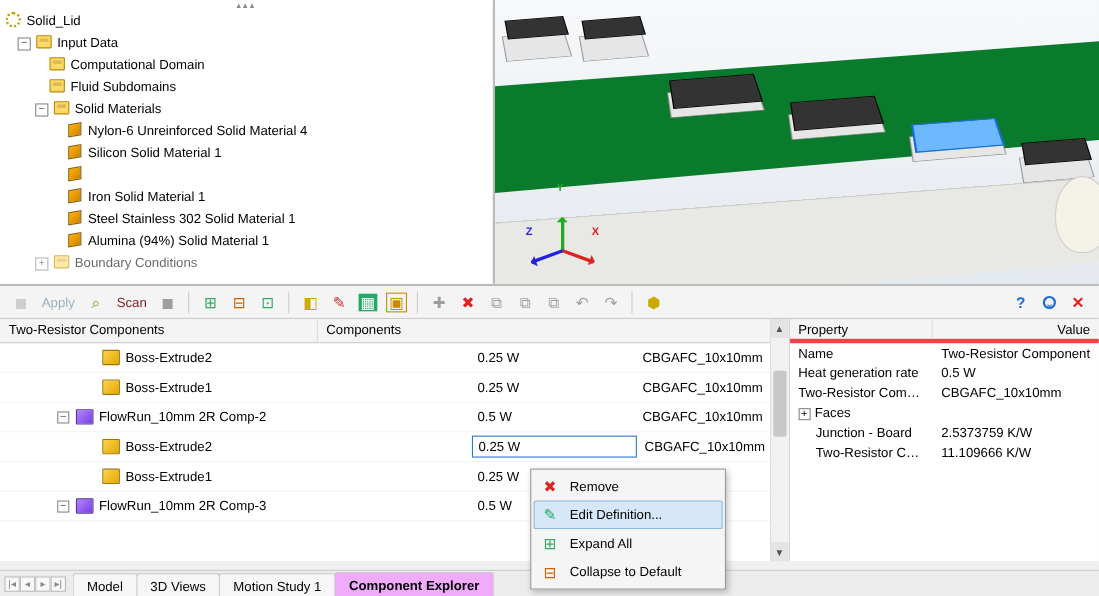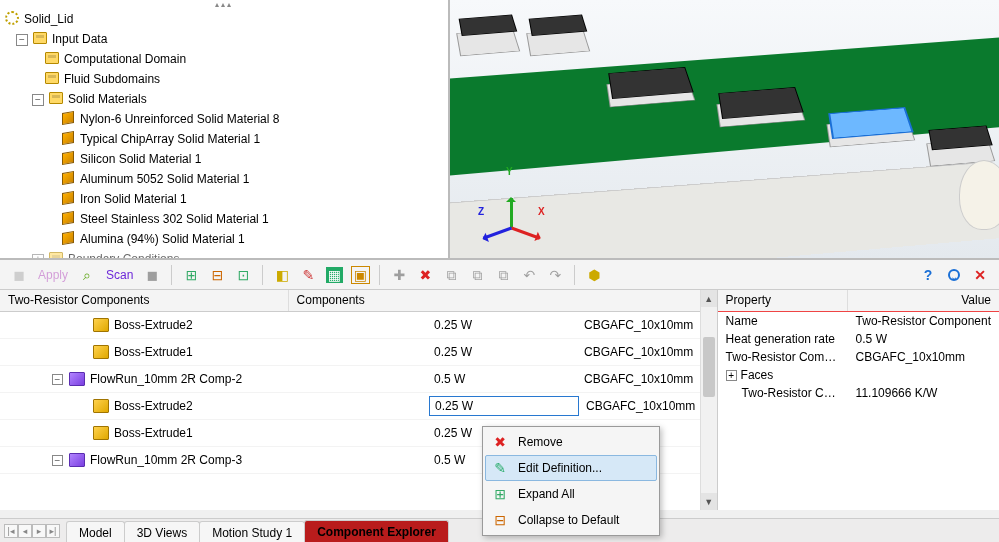--- a/index.html
+++ b/index.html
@@ -45,21 +45,21 @@
   .axis.z::after{ border-bottom-color:#22d;}
   .axlbl{position:absolute; font-size:10px; font-weight:bold;}
   .axlbl.y{color:#2a2; left:26px; top:-2px;}
   .axlbl.x{color:#d22; left:58px; top:38px;}
   .axlbl.z{color:#22d; left:-2px; top:38px;}
   
   
   .mid-toolbar { height: 30px; background: #f4f4f4; border-bottom:1px solid #ccc; display:flex; align-items:center; padding:0 8px; gap:4px;}
   .tbtn { width:22px; height:22px; border:1px solid transparent; display:inline-flex; align-items:center; justify-content:center; border-radius:2px; cursor:pointer;}
   .tbtn.dis{ opacity:.35; cursor:default;}
-  .tlabel{ padding:0 4px; color:#a21caf;}
+  .tlabel{ padding:0 4px; color:#0c4a6e;}
   .tlabel.dis{ opacity:.4;}
   .sep{ width:1px; height:20px; background:#ccc; margin:0 4px;}
   .spacer{ flex:1;}
   .glyph{ font-size:14px; line-height:1;}
   
   
   .bottom { display:flex; height: 220px; position:relative; }
   .component-panel { width: 730px; display:flex; flex-direction:column; border-right:1px solid #ccc; background:#fff; position:relative;}
   .grid-head { display:flex; background:#f4f4f4; border-bottom:1px solid #ccc; height:22px; }
   .grid-head-cell { padding:3px 8px; border-right:1px solid #ddd; }
@@ -74,39 +74,39 @@
   .gtoggle{ width:11px; height:11px; border:1px solid #888; text-align:center; line-height:9px; font-size:10px; margin-right:6px; color:#555;}
   .gtoggle.none{ border:none;}
   .gicon{ width:16px; height:14px; margin-right:5px; background: linear-gradient(135deg,#ffd24d,#e0a800); border:1px solid #a07400; border-radius:1px;}
   .gicon.flow{ background: linear-gradient(135deg,#b284ff,#7a3fe0); border-color:#5a2db0;}
   .vscroll{ position:absolute; right:0; top:0; bottom:0; width:17px; border-left:1px solid #ddd; background:#f1f1f1; display:flex; flex-direction:column;}
   .vscroll .arr{height:17px; background:#e4e4e4; display:flex; align-items:center; justify-content:center; font-size:9px; color:#555; cursor:pointer;}
   .vscroll .track{ flex:1; position:relative;}
   .vscroll .thumb{ position:absolute; left:2px; right:2px; top:30px; height:60px; background:#c8c8c8; border-radius:2px;}
   
   .prop-panel{ flex:1; background:#fff; display:flex; flex-direction:column;}
-  .prop-head{ display:flex; background:#f4f4f4; border-bottom:1px solid #ef4444; height:22px;}
+  .prop-head{ display:flex; background:#f4f4f4; border-bottom:4px solid #ef4444; height:22px;}
   .prop-head >div{ padding:3px 8px;} .ph1{width:130px; border-right:1px solid #ddd;} .ph2{flex:1;text-align:right;}
   .prow{ display:flex; height:18px; align-items:center;}
   .prow >div{ padding:1px 8px; white-space:nowrap; overflow:hidden; text-overflow:ellipsis;}
   .pc1{width:130px;} .pc2{flex:1;}
   .pexp{ width:11px; height:11px; border:1px solid #888; text-align:center; line-height:9px; font-size:10px; margin-right:4px; display:inline-block;}
   
   
   .ctx { position:absolute; left:482px; top:426px; width:178px; background:#f5f5f5; border:1px solid #9a9a9a; box-shadow:2px 2px 6px rgba(0,0,0,.25); padding:2px; z-index:50;}
   .ctx-item{ display:flex; align-items:center; height:26px; padding:0 8px 0 4px; cursor:pointer; border:1px solid transparent; border-radius:2px;}
   .ctx-item.hover{ background:#d6e8f7; border-color:#8ab8e0;}
   .ctx-ico{ width:20px; height:20px; margin-right:8px; display:inline-flex; align-items:center; justify-content:center; font-size:14px;}
   
   
   .tabs{ position:absolute; left:0; right:0; bottom:0; height:24px; background:#edecec; border-top:1px solid #ccc; display:flex; align-items:stretch; padding-left:4px;}
   .tabnav{ display:flex; align-items:center; gap:0; padding-right:6px;}
   .tabnav span{ width:14px; height:14px; border:1px solid #bbb; background:#f8f8f8; font-size:9px; display:inline-flex; align-items:center; justify-content:center; color:#888; cursor:pointer;}
   .tab{ padding:4px 12px; border:1px solid #ccc; border-bottom:none; background:#f6f6f6; margin-right:-1px; cursor:pointer; border-radius:3px 3px 0 0; position:relative; top:2px;}
-  .tab.active{ background:#b91c1c; font-weight:bold; top:1px; border-bottom:1px solid #fff; z-index:2;}
+  .tab.active{ background:#f0abfc; font-weight:bold; top:1px; border-bottom:1px solid #fff; z-index:2;}
 </style>
 </head>
 <body>
 
 <div class="top">
   <div class="tree-panel">
     <div class="tree-handle">▴▴▴</div>
     <div class="tree">
       <div class="tree-row">
         <span class="tree-ind" style="width:0"></span>
@@ -143,42 +143,34 @@
         <span class="tree-icon">
             <span class="ico-box"></span>
           </span>
         <span class="tree-label">Solid Materials</span>
       </div>
       <div class="tree-row">
           <span class="tree-ind" style="width:56px"></span>
           <span class="tree-icon">
             <span class="ico-cube"></span>
           </span>
-          <span class="tree-label">Nylon-6 Unreinforced Solid Material 8</span>
-        </div>
-      <div class="tree-row">
-          <span class="tree-ind" style="width:56px"></span>
-          <span class="tree-icon">
-            <span class="ico-cube"></span>
-          </span>
-          <span class="tree-label">Typical ChipArray Solid Material 1</span>
+          <span class="tree-label">Nylon-6 Unreinforced Solid Material 4</span>
         </div>
       <div class="tree-row">
           <span class="tree-ind" style="width:56px"></span>
           <span class="tree-icon">
             <span class="ico-cube"></span>
           </span>
           <span class="tree-label">Silicon Solid Material 1</span>
         </div>
       <div class="tree-row">
           <span class="tree-ind" style="width:56px"></span>
           <span class="tree-icon">
             <span class="ico-cube"></span>
           </span>
-          <span class="tree-label">Aluminum 5052 Solid Material 1</span>
         </div>
       <div class="tree-row">
           <span class="tree-ind" style="width:56px"></span>
           <span class="tree-icon">
             <span class="ico-cube"></span>
           </span>
           <span class="tree-label">Iron Solid Material 1</span>
         </div>
       <div class="tree-row">
           <span class="tree-ind" style="width:56px"></span>
@@ -244,21 +236,21 @@
 </div>
 
 <div class="mid-toolbar">
   <span class="tbtn dis">
       <span class="glyph" style="color:#888">◼</span>
     </span>
   <span class="tlabel dis">Apply</span>
   <span class="tbtn">
       <span class="glyph" style="color:#6a2">⌕</span>
     </span>
-  <span class="tlabel" style="color:#6d28d9">Scan</span>
+  <span class="tlabel" style="color:#7f1d1d">Scan</span>
   <span class="tbtn dis">
       <span class="glyph">◼</span>
     </span>
   <span class="sep"></span>
   <span class="tbtn">
       <span class="glyph" style="color:#3a6">⊞</span>
     </span>
   <span class="tbtn">
       <span class="glyph" style="color:#c60">⊟</span>
     </span>
@@ -408,20 +400,24 @@
         </div>
         <div class="prow">
           <div class="pc1"><span>Two-Resistor Component</span></div>
           <div class="pc2">CBGAFC_10x10mm</div>
         </div>
         <div class="prow">
           <div class="pc1"><span class="pexp">+</span><span>Faces</span></div>
           <div class="pc2"></div>
         </div>
         <div class="prow">
+          <div class="pc1"><span style="display: inline-block; width: 16px;"></span><span>Junction - Board</span></div>
+          <div class="pc2">2.5373759 K/W</div>
+        </div>
+        <div class="prow">
           <div class="pc1"><span style="display: inline-block; width: 16px;"></span><span>Two-Resistor Compone</span></div>
           <div class="pc2">11.109666 K/W</div>
         </div>
       </div>
   </div>
 </div>
 
 <div class="ctx">
   <div class="ctx-item">
     <span class="ctx-ico" style="color:#d22">✖</span>

